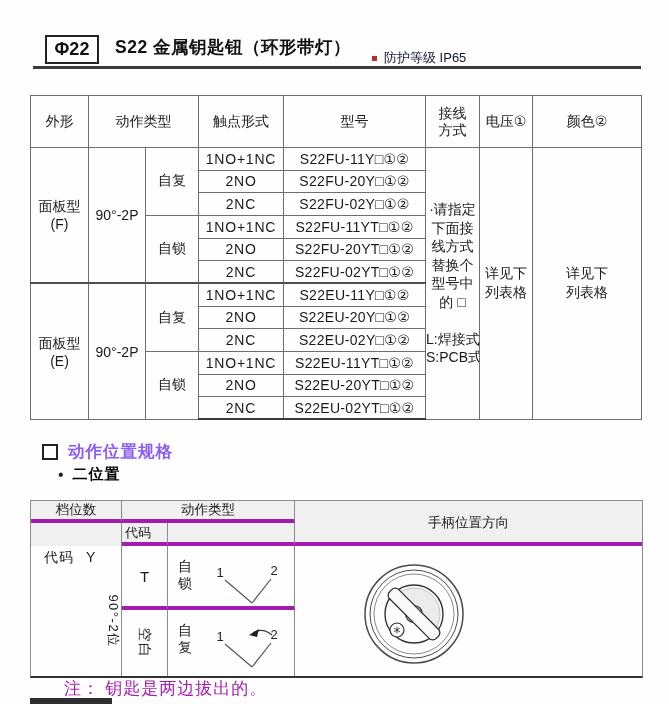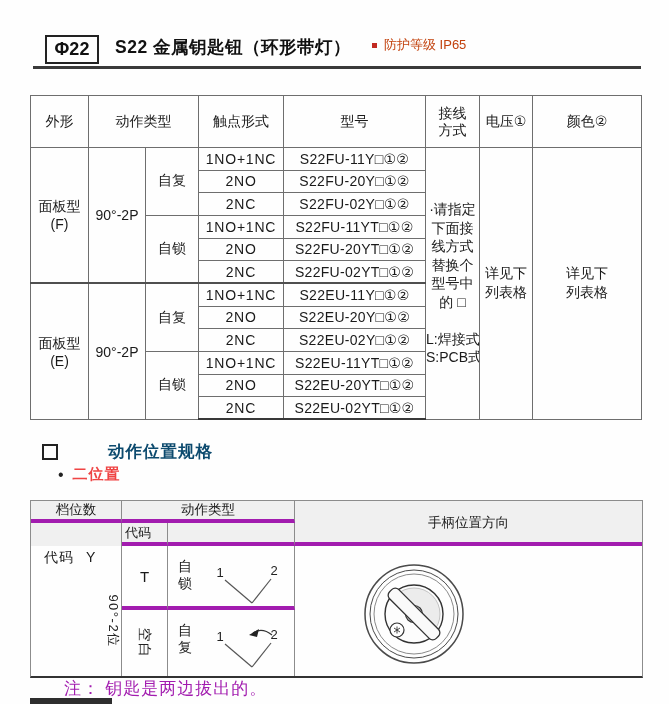--- a/index.html
+++ b/index.html
@@ -4,21 +4,21 @@
 <style>
   html,body{margin:0;padding:0;background:#ffffff;}
   .page{position:relative;width:669px;height:704px;background:#fefefe;overflow:hidden;
         font-family:"Liberation Sans","DejaVu Sans",sans-serif;color:#1a1a1a;}
 
   
   .hdr-row{position:absolute;left:33px;top:33px;width:608px;height:30px;}
   .dia-box{position:absolute;left:12px;top:2px;width:50px;height:25px;border:2px solid #222;
            display:flex;align-items:center;justify-content:center;font-size:18px;font-weight:bold;color:#111;}
   .page-title{position:absolute;left:82px;top:2px;font-size:17.5px;font-weight:bold;color:#111;letter-spacing:0.5px;}
-  .prot{position:absolute;left:339px;top:3px;font-size:13px;color:#c2410c;display:flex;align-items:center;}
+  .prot{position:absolute;left:339px;top:16px;font-size:13px;color:#0f172a;display:flex;align-items:center;}
   .prot .dot{width:5px;height:5px;background:#c22a22;margin-right:7px;display:inline-block;}
   .hdr-rule{position:absolute;left:33px;top:66px;width:608px;height:3px;background:#3a3a3a;}
 
   
   table.model{position:absolute;left:30px;top:95px;width:611px;border-collapse:collapse;table-layout:fixed;
               border:1px solid #555;}
   table.model th,table.model td{border:1px solid #6e6e6e;padding:0;font-weight:normal;
               text-align:center;vertical-align:middle;font-size:14px;color:#1a1a1a;overflow:hidden;}
   table.model thead th{height:51px;line-height:17px;}
   table.model tbody tr{height:22.66px;}
@@ -29,24 +29,24 @@
   td.wiring-cell{vertical-align:top;text-align:left;padding:33px 1px 0 3px;font-size:13px;line-height:18.5px;color:#222;}
   .wiring-line{min-height:18.5px;white-space:nowrap;}
   td.voltage-cell{font-size:13.5px;line-height:19px;}
   td.color-cell{font-size:13.5px;line-height:19px;text-align:left;padding-left:12px;}
   tr.block-start td{border-top:2px solid #4f4f4f;}
   table.model tbody tr:last-child td{border-bottom:2px solid #383838;}
 
   
   .sec-head{position:absolute;left:42px;top:441px;display:flex;align-items:center;}
   .sq-icon{width:12px;height:12px;border:2px solid #222;margin-right:10px;}
-  .sec-title{font-size:16.5px;font-weight:bold;color:#0c4a6e;letter-spacing:1px;margin-left:40px;}
+  .sec-title{font-size:16.5px;font-weight:bold;color:#8b5cf6;letter-spacing:1px;}
   .sub-head{position:absolute;left:58px;top:465px;display:flex;align-items:center;}
   .blt{font-size:16px;margin-right:9px;color:#222;}
-  .sub-title{font-size:15px;font-weight:bold;color:#ef4444;letter-spacing:1px;}
+  .sub-title{font-size:15px;font-weight:bold;color:#000000;letter-spacing:1px;}
 
   
   .pos-table{position:absolute;left:30px;top:500px;width:611px;height:175px;
              border:1px solid #8c8c8c;border-bottom:2px solid #333;box-sizing:content-box;font-size:13.5px;}
   .pos-table .band{position:absolute;left:0;top:0;width:611px;height:45px;background:#f0f0f0;}
   .pcell{position:absolute;box-sizing:border-box;display:flex;align-items:center;justify-content:center;}
   .b-r{border-right:1px solid #8c8c8c;}
   .b-b{border-bottom:4px solid #a21caf;}
   .hdr-gear{left:0;top:0;width:91px;height:22px;}
   .hdr-action{left:91px;top:0;width:173px;height:22px;}

